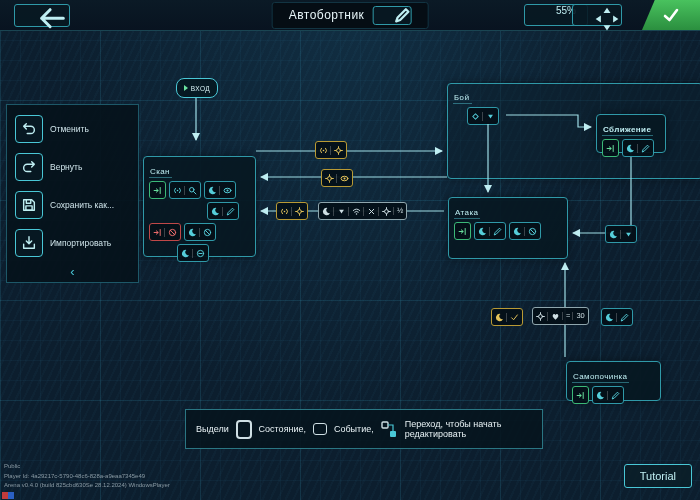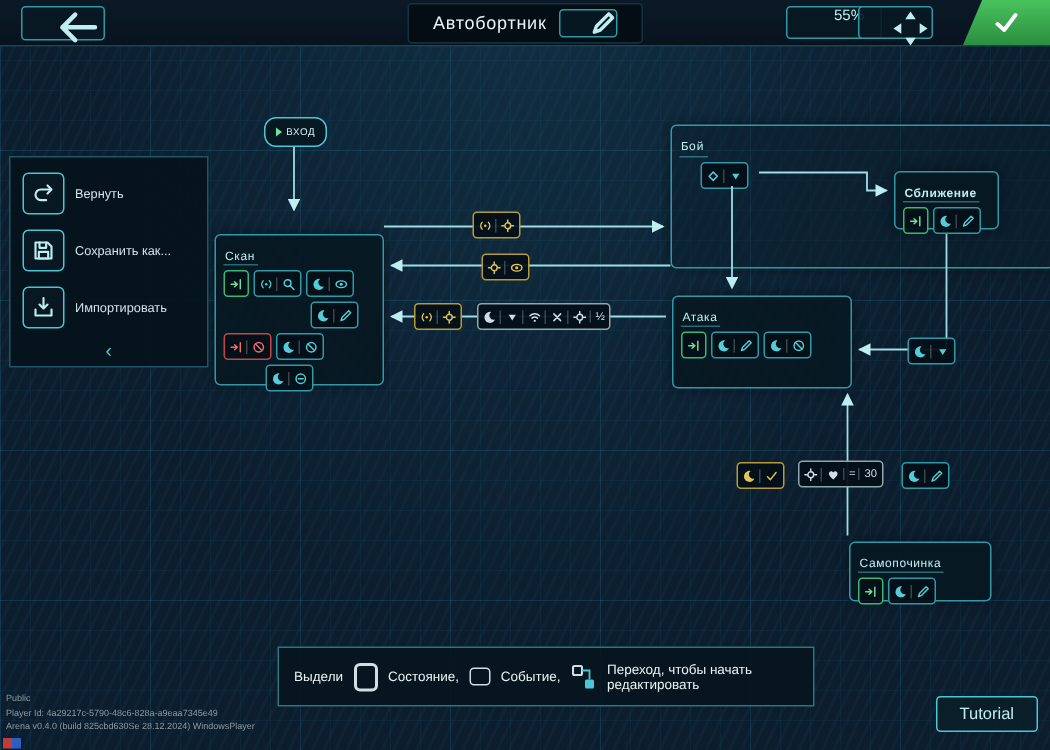--- a/index.html
+++ b/index.html
@@ -65,21 +65,21 @@
   .c-red{color:#ef6d6d;border-color:#c04848;}
   .c-white{color:#cfdfe4;border-color:#8fa6ad;}
   .entry{position:absolute;left:176px;top:78px;width:40px;height:18px;z-index:3;
        background:rgba(6,24,34,.95);border:1px solid #49c7d6;border-radius:8px;
        display:flex;align-items:center;justify-content:center;gap:3px;
        font-size:6.5px;color:#d8f2f6;letter-spacing:.5px;cursor:pointer;}
   .entry .dot{width:0;height:0;border-left:4px solid #6be3a0;border-top:3px solid transparent;border-bottom:3px solid transparent;}
   #wires{position:absolute;inset:0;z-index:2;pointer-events:none;}
   #wires polyline{fill:none;stroke:#9fdde6;stroke-width:1.2;}
   
-  .legend{position:absolute;left:185px;top:431px;width:358px;height:40px;z-index:10;box-sizing:border-box;
+  .legend{position:absolute;left:185px;top:409px;width:358px;height:40px;z-index:10;box-sizing:border-box;
        background:rgba(6,20,30,.88);border:1px solid rgba(73,199,214,.55);
        display:flex;align-items:center;gap:7px;padding:0 10px;font-size:9px;color:#e8f2f5;}
   .lg-state{width:15px;height:15px;border:2px solid #cfdfe4;border-radius:4px;}
   .lg-event{width:15px;height:10px;border:1.5px solid #cfdfe4;border-radius:3px;}
   .lg-trans svg{width:17px;height:17px;display:block;}
   .tutorial{position:absolute;right:8px;bottom:12px;z-index:10;background:rgba(10,30,40,.85);
        border:1px solid #49c7d6;color:#bfeef2;font-size:11px;padding:5px 15px;border-radius:3px;cursor:pointer;}
   .foot{position:absolute;left:4px;bottom:9px;z-index:10;font-size:6px;color:#8a9aa4;line-height:1.6;}
   .corner-logo{position:absolute;left:2px;bottom:1px;width:12px;height:7px;z-index:10;display:flex;}
   .corner-logo i{flex:1;}
@@ -119,20 +119,28 @@
       <svg viewBox="0 0 18 16" width="18" height="16">
         <path d="M3 9 L7.5 13 L15 3" stroke="#ffffff" stroke-width="2.6" fill="none" stroke-linecap="round" stroke-linejoin="round"></path>
       </svg>
     </button>
   </div>
 
   <div class="sidebar">
     <div class="sb-item">
       <span class="sb-icon">
         <svg class="lin" viewBox="0 0 18 18">
+            <path d="M6 3 L3 6 L6 9 M3 6 H11 A4 4 0 0 1 11 14 H7"></path>
+          </svg>
+        </span>
+      <span class="sb-label">Отменить</span>
+    </div>
+    <div class="sb-item">
+      <span class="sb-icon">
+        <svg class="lin" viewBox="0 0 18 18">
             <path d="M12 3 L15 6 L12 9 M15 6 H7 A4 4 0 0 0 7 14 H11"></path>
           </svg>
         </span>
       <span class="sb-label">Вернуть</span>
     </div>
     <div class="sb-item">
       <span class="sb-icon">
         <svg class="lin" viewBox="0 0 18 18">
             <path d="M3 3 H12 L15 6 V15 H3 Z"></path>
             <path d="M6 3 V7 H11 V3"></path>

